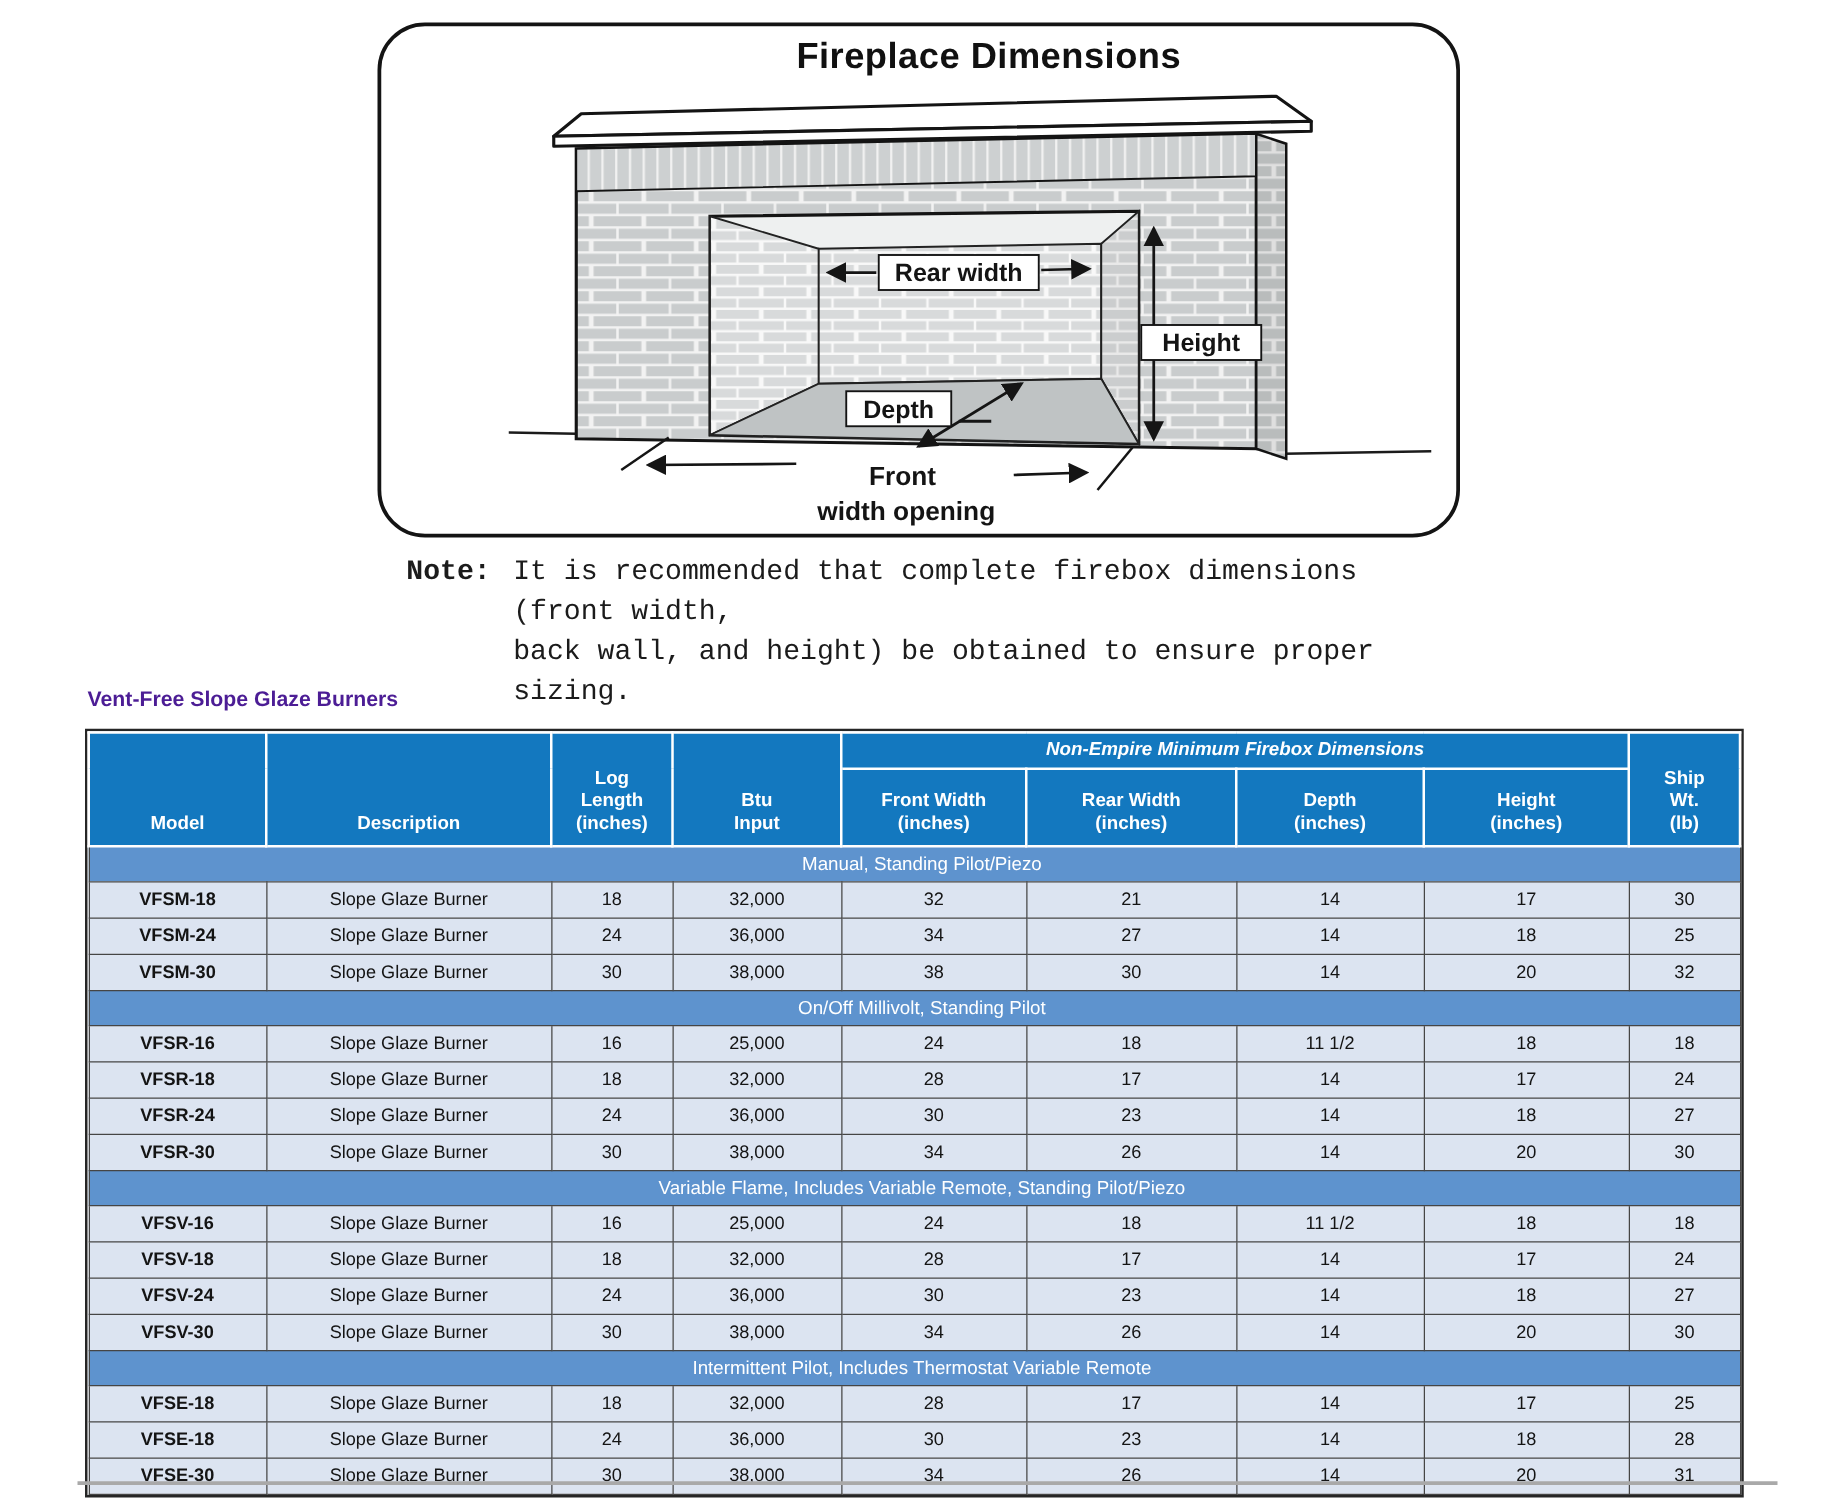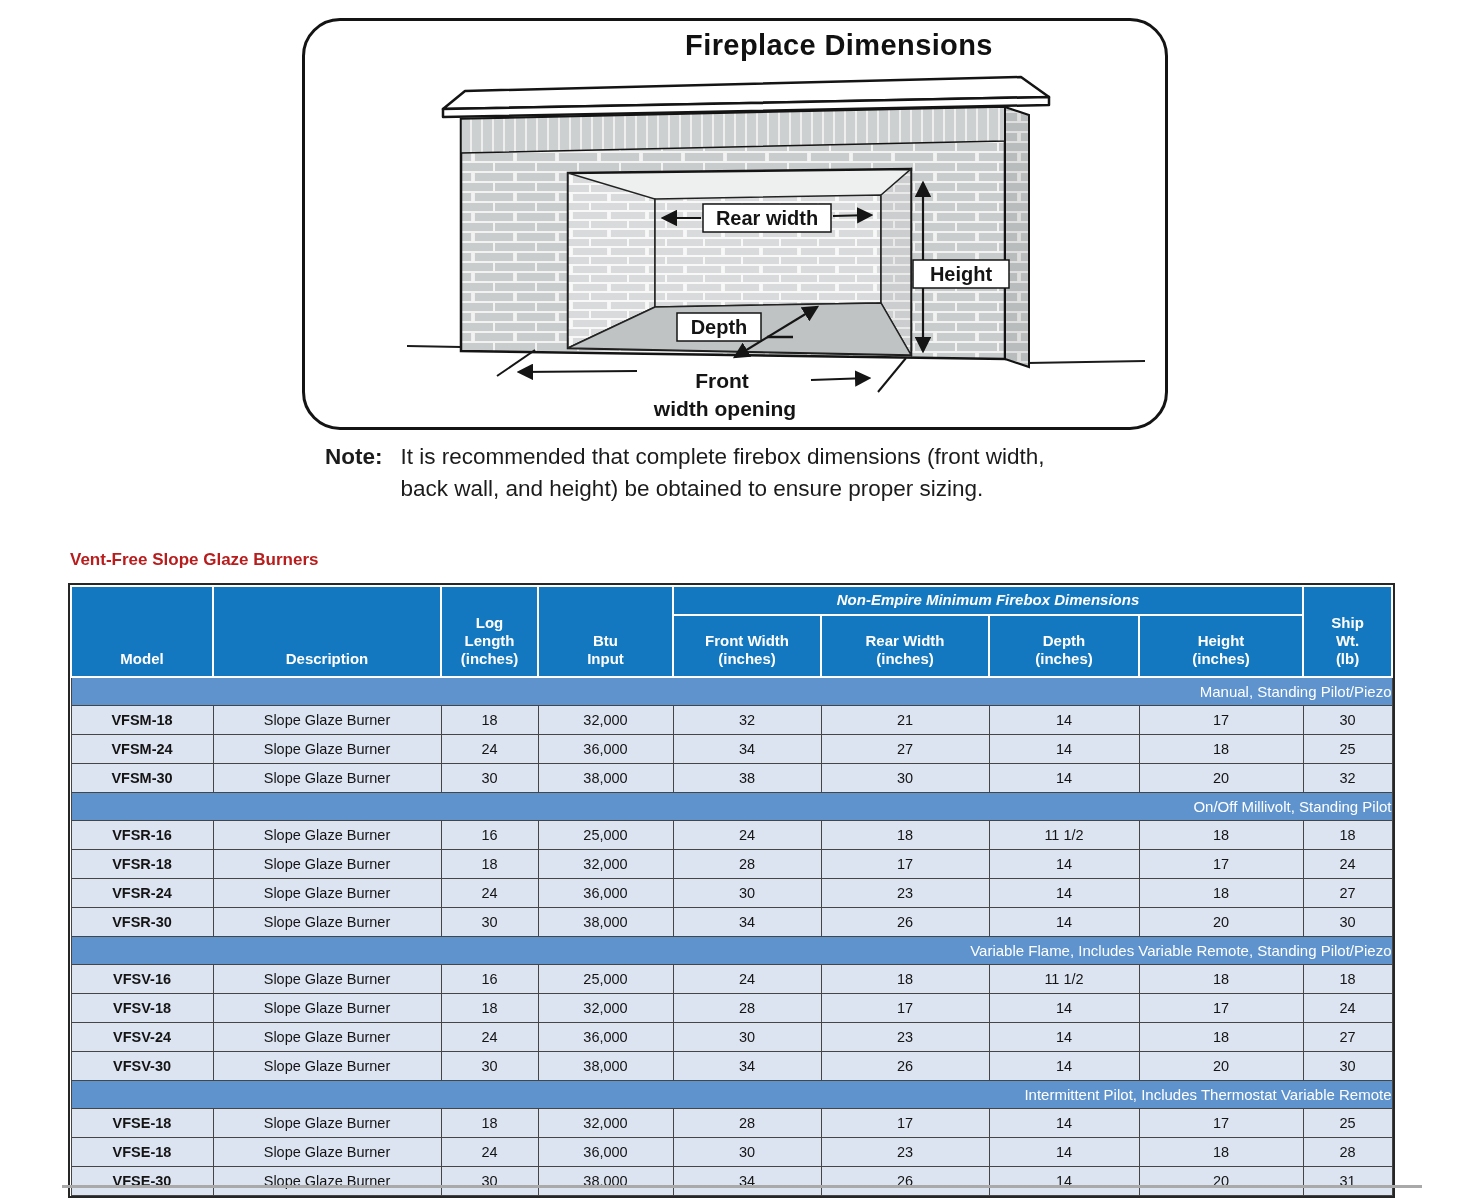--- a/index.html
+++ b/index.html
@@ -7,49 +7,49 @@
     position:relative;width:1460px;height:1200px;background:#fff;overflow:hidden;
     font-family:"Liberation Sans", sans-serif;color:#141414;
   }
   
   .diagram-box{
     position:absolute;left:302px;top:18px;width:866px;height:412px;
     border:3px solid #141414;border-radius:38px;box-sizing:border-box;background:#fff;
   }
   .diagram-title{
     position:absolute;left:0;top:8px;width:100%;box-sizing:border-box;padding-left:112px;
-    text-align:center;font-size:29px;font-weight:bold;letter-spacing:.4px;color:#111;margin-left:48px;
+    text-align:center;font-size:29px;font-weight:bold;letter-spacing:.4px;color:#111;
   }
   .diagram-box svg{position:absolute;left:0;top:0;}
   .dlabel{font-family:"Liberation Sans",sans-serif;font-weight:bold;fill:#141414;}
   
   .note{
     position:absolute;left:325px;top:441px;display:flex;gap:18px;
-    font-size:22.5px;line-height:32px;color:#1b1b1b;
+    font-size:22.5px;line-height:32px;color:#1b1b1b;font-family:Liberation Mono, monospace;
   }
   .note-label{font-weight:bold;white-space:nowrap;}
   .note-text{width:700px;}
   
-  .table-title{position:absolute;left:70px;top:550px;font-size:17px;font-weight:bold;color:#b91c1c;}
+  .table-title{position:absolute;left:70px;top:550px;font-size:17px;font-weight:bold;color:#4c1d95;}
   .tablewrap{position:absolute;left:68px;top:583px;border:2.5px solid #262626;}
   table{border-collapse:collapse;table-layout:fixed;width:1321px;}
   thead th{
     background:var(--header-blue,#1378bf);color:#fff;border:2px solid #fff;
     font-size:15px;font-weight:bold;line-height:1.22;
     vertical-align:bottom;padding:16px 2px 7px;
   }
   thead tr.group-row{height:29px;}
   thead tr.sub-row{height:53px;}
   thead th.group-th{vertical-align:middle;padding:2px;font-style:italic;}
   tbody td{
     border:1px solid #454545;background:var(--row-light,#dce4f1);
     font-size:14.5px;color:#141414;text-align:center;height:28px;padding:0 4px;
   }
   tbody tr.section-row td{
-    background:var(--section-blue,#5e93ce);color:#fff;text-align:right;
+    background:var(--section-blue,#5e93ce);color:#fff;text-align:center;
     font-size:15px;height:27px;padding:0 0 0 12px;
   }
   tbody td.model-cell{font-weight:bold;}
   .page-bottom-rule{position:absolute;left:62px;top:1185px;width:1360px;height:3px;background:#a9a9a9;}
 </style>
 </head>
 <body>
 
 <div class="page">
 

